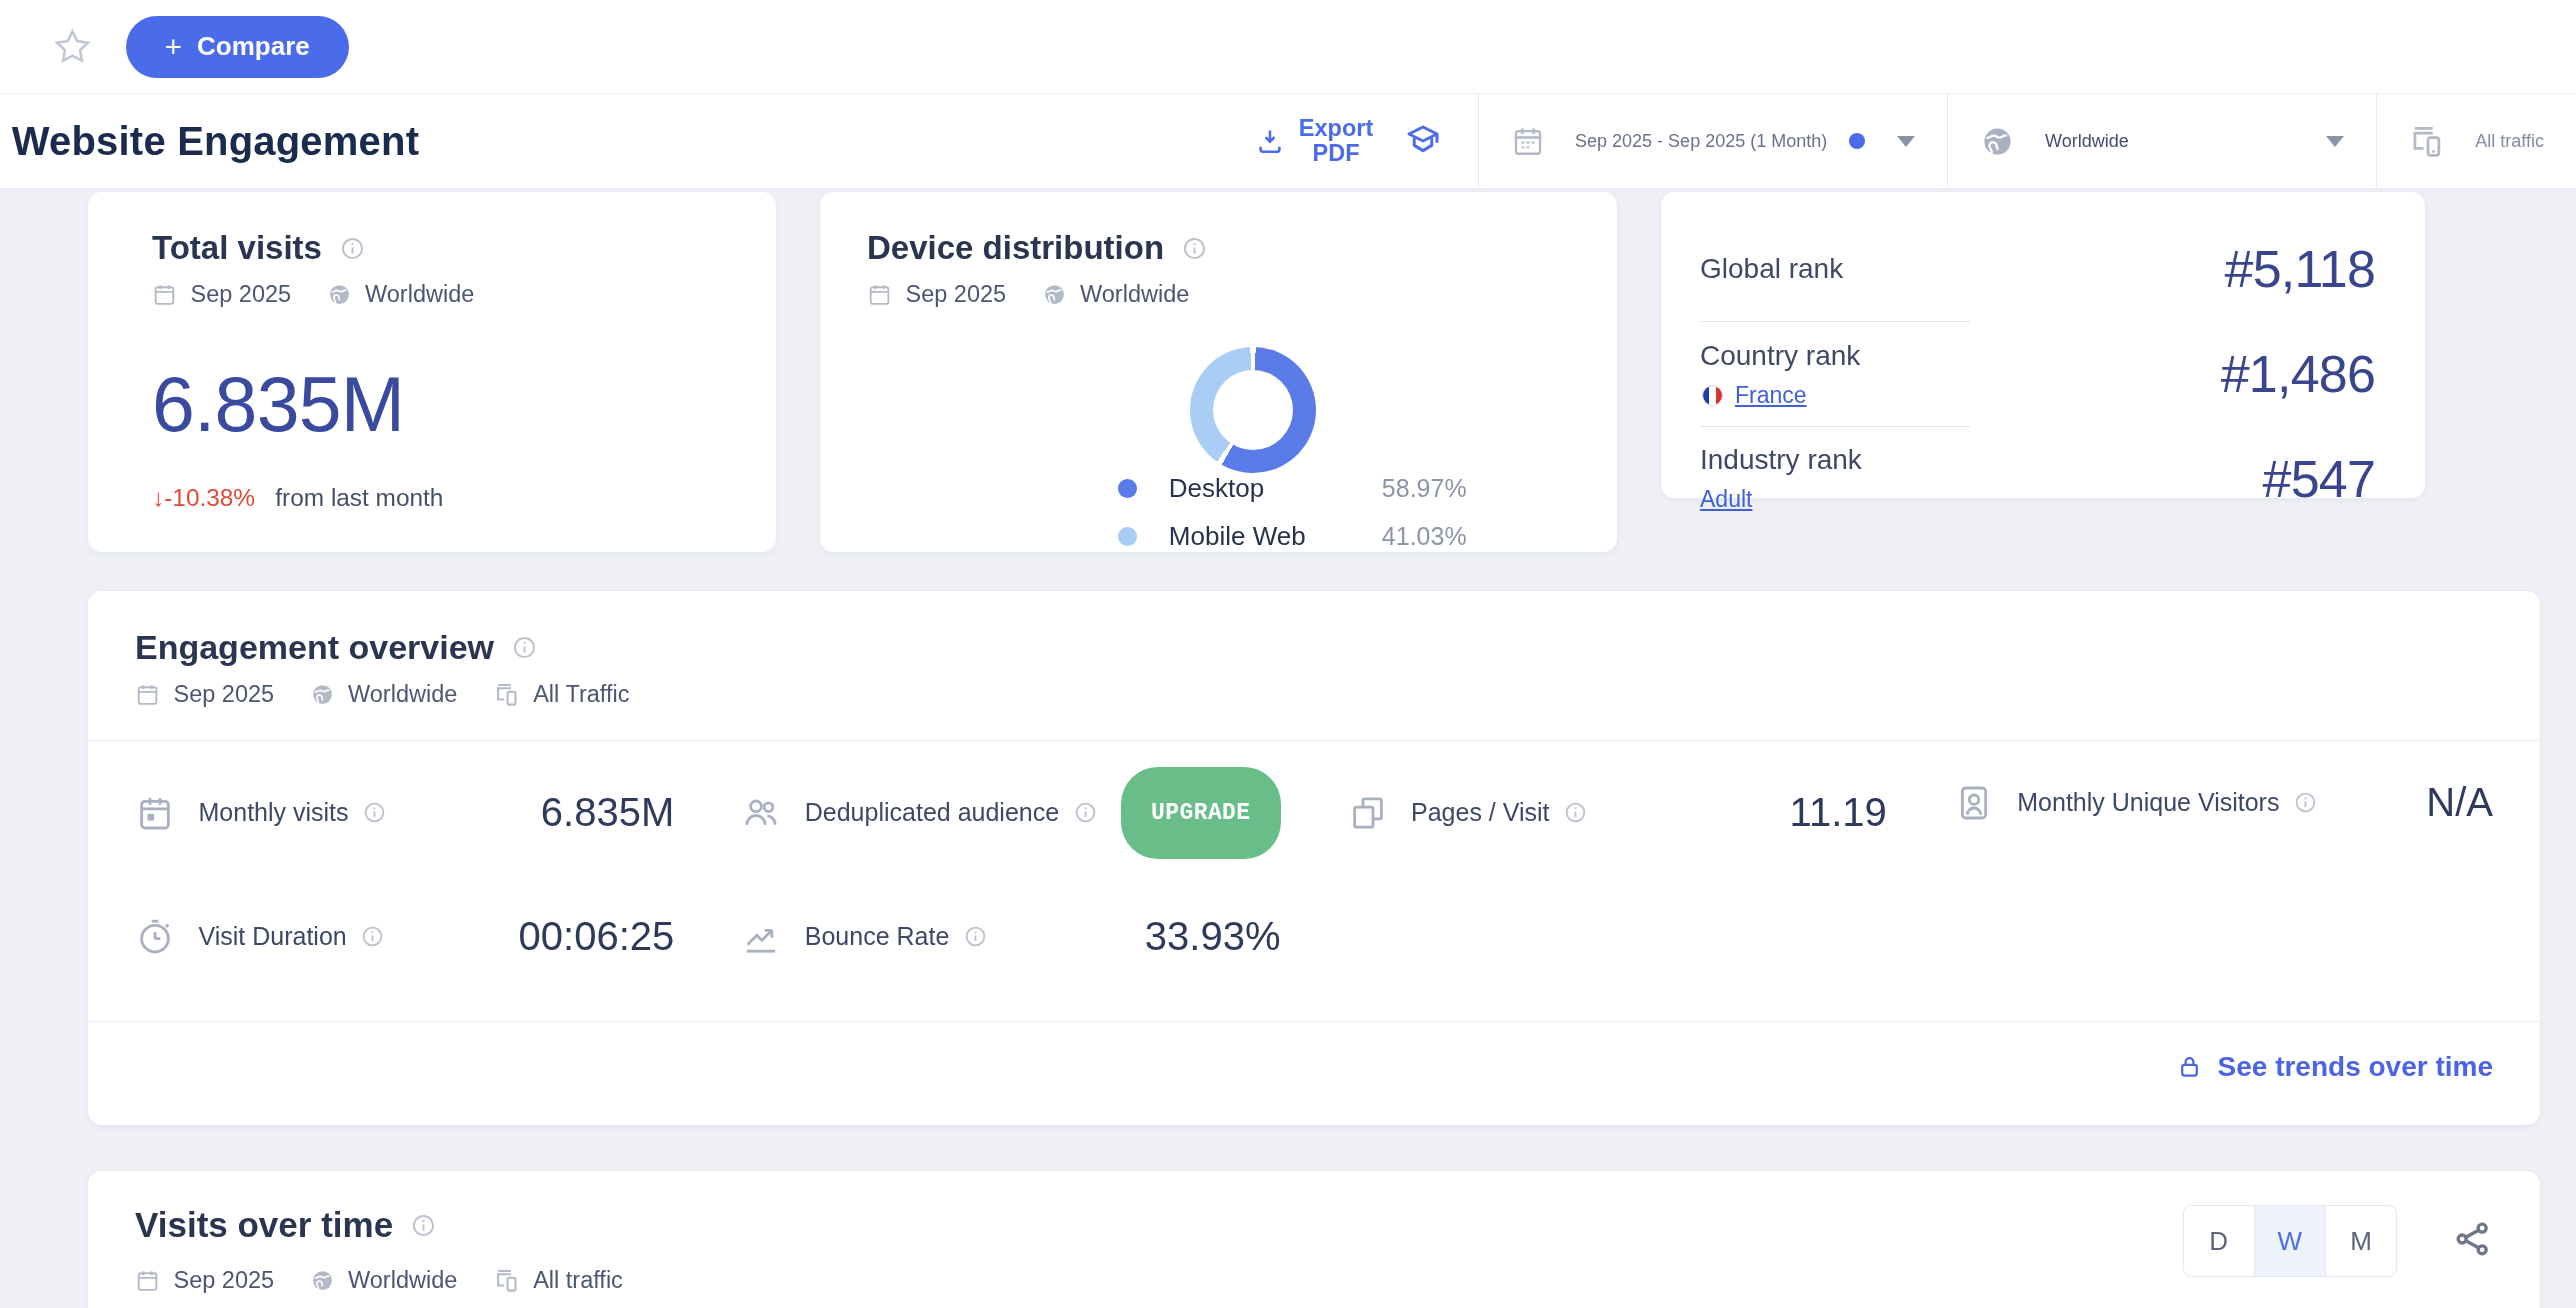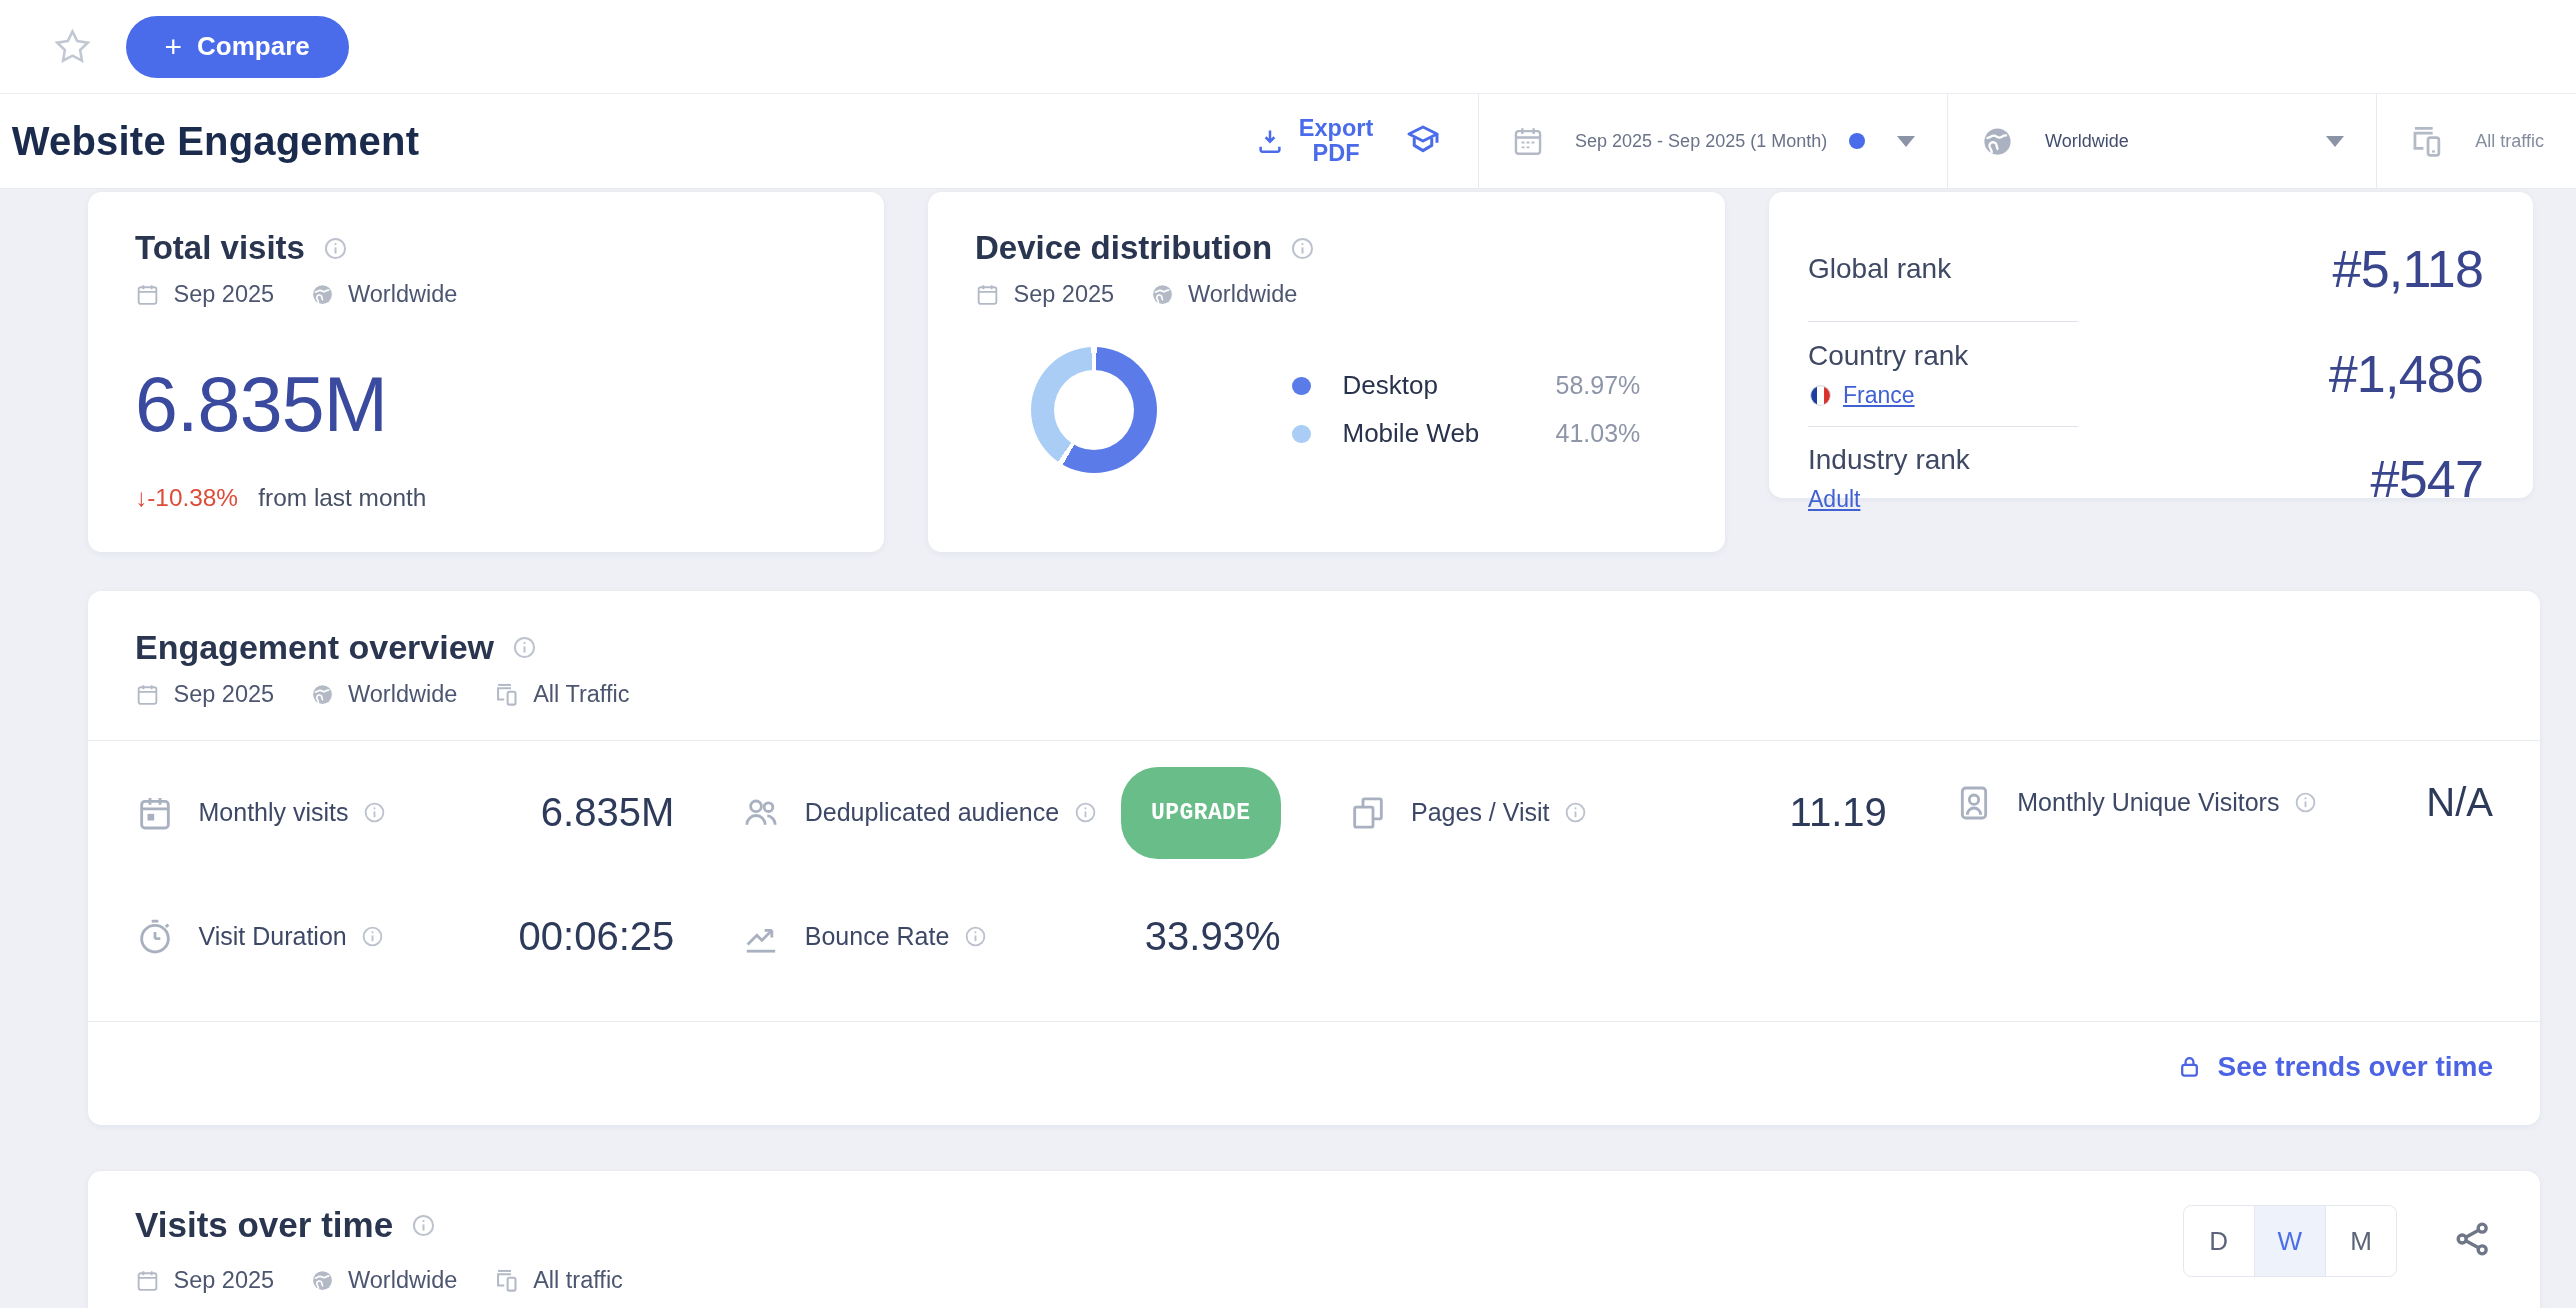--- a/index.html
+++ b/index.html
@@ -45,39 +45,39 @@
   .caret { width:0; height:0; border-left:9.3px solid transparent; border-right:9.3px solid transparent;
            border-top:11.8px solid #8b93a6; margin-left:11.8px; }
   .date-caret { margin-left:15px; }
   .geo-spacer { width:151px; }
 
   
   .content { background:#eef0f6; height:1119px; padding:3.4px 36px 0 88px; overflow:hidden; }
   .card { background:#fff; border-radius:13.5px; box-shadow:0 1.7px 6.7px rgba(22,33,55,.05); }
   .row1 { display:flex; gap:44px; margin-bottom:39px; }
 
-  .tv-card { width:796px; height:360px; padding:37px 47px; }
+  .tv-card { width:688px; height:360px; padding:37px 64px; }
   .dd-card { width:797px; height:360px; padding:37px 34px 37px 47px; }
   .rank-card { width:764px; height:306px; padding:25px 50px 17px 39px; }
 
   .card-title-row { display:flex; align-items:center; gap:17px; }
   .card-title { font-size:33px; font-weight:600; color:#2a3550; }
   .info-ic { color:#bdc3ce; flex:none; }
   .sub-row { display:flex; align-items:center; gap:13.5px; margin-top:13.5px;
              font-size:23.5px; color:#4d5670; }
   .sub-row .gap { width:8.4px; }
   .sub-ic { color:#b3bac6; }
 
   .big-number { margin-top:52px; font-size:77px; font-weight:300; color:#3a4a9f;
                 letter-spacing:-0.8px; }
   .change-row { margin-top:35px; font-size:24.4px; }
   .change-neg { color:#dd4b39; }
   .change-note { color:#454f66; margin-left:13.5px; }
 
-  .dd-body { display:flex; align-items:center; margin-top:39px; }
+  .dd-body { display:flex; align-items:center; margin-top:39px;flex-direction:column; }
   .donut { width:126px; height:126px; border-radius:50%; margin-left:56px; position:relative; }
   .donut::after { content:""; position:absolute; inset:23px; background:#fff; border-radius:50%; }
   .legend { margin-left:135px; display:flex; flex-direction:column; gap:17px; }
   .legend-row { display:flex; align-items:center; }
   .legend-dot { width:18.5px; height:18.5px; border-radius:50%; flex:none; }
   .legend-label { font-size:26px; color:#28324c; margin-left:32px; min-width:193px; }
   .legend-value { font-size:25px; color:#8e95a8; margin-left:20px;text-align:right; }
 
   .rank-row { display:flex; align-items:center; justify-content:space-between; height:104px; }
   .rank-label { font-size:28px; color:#3f4964; }

